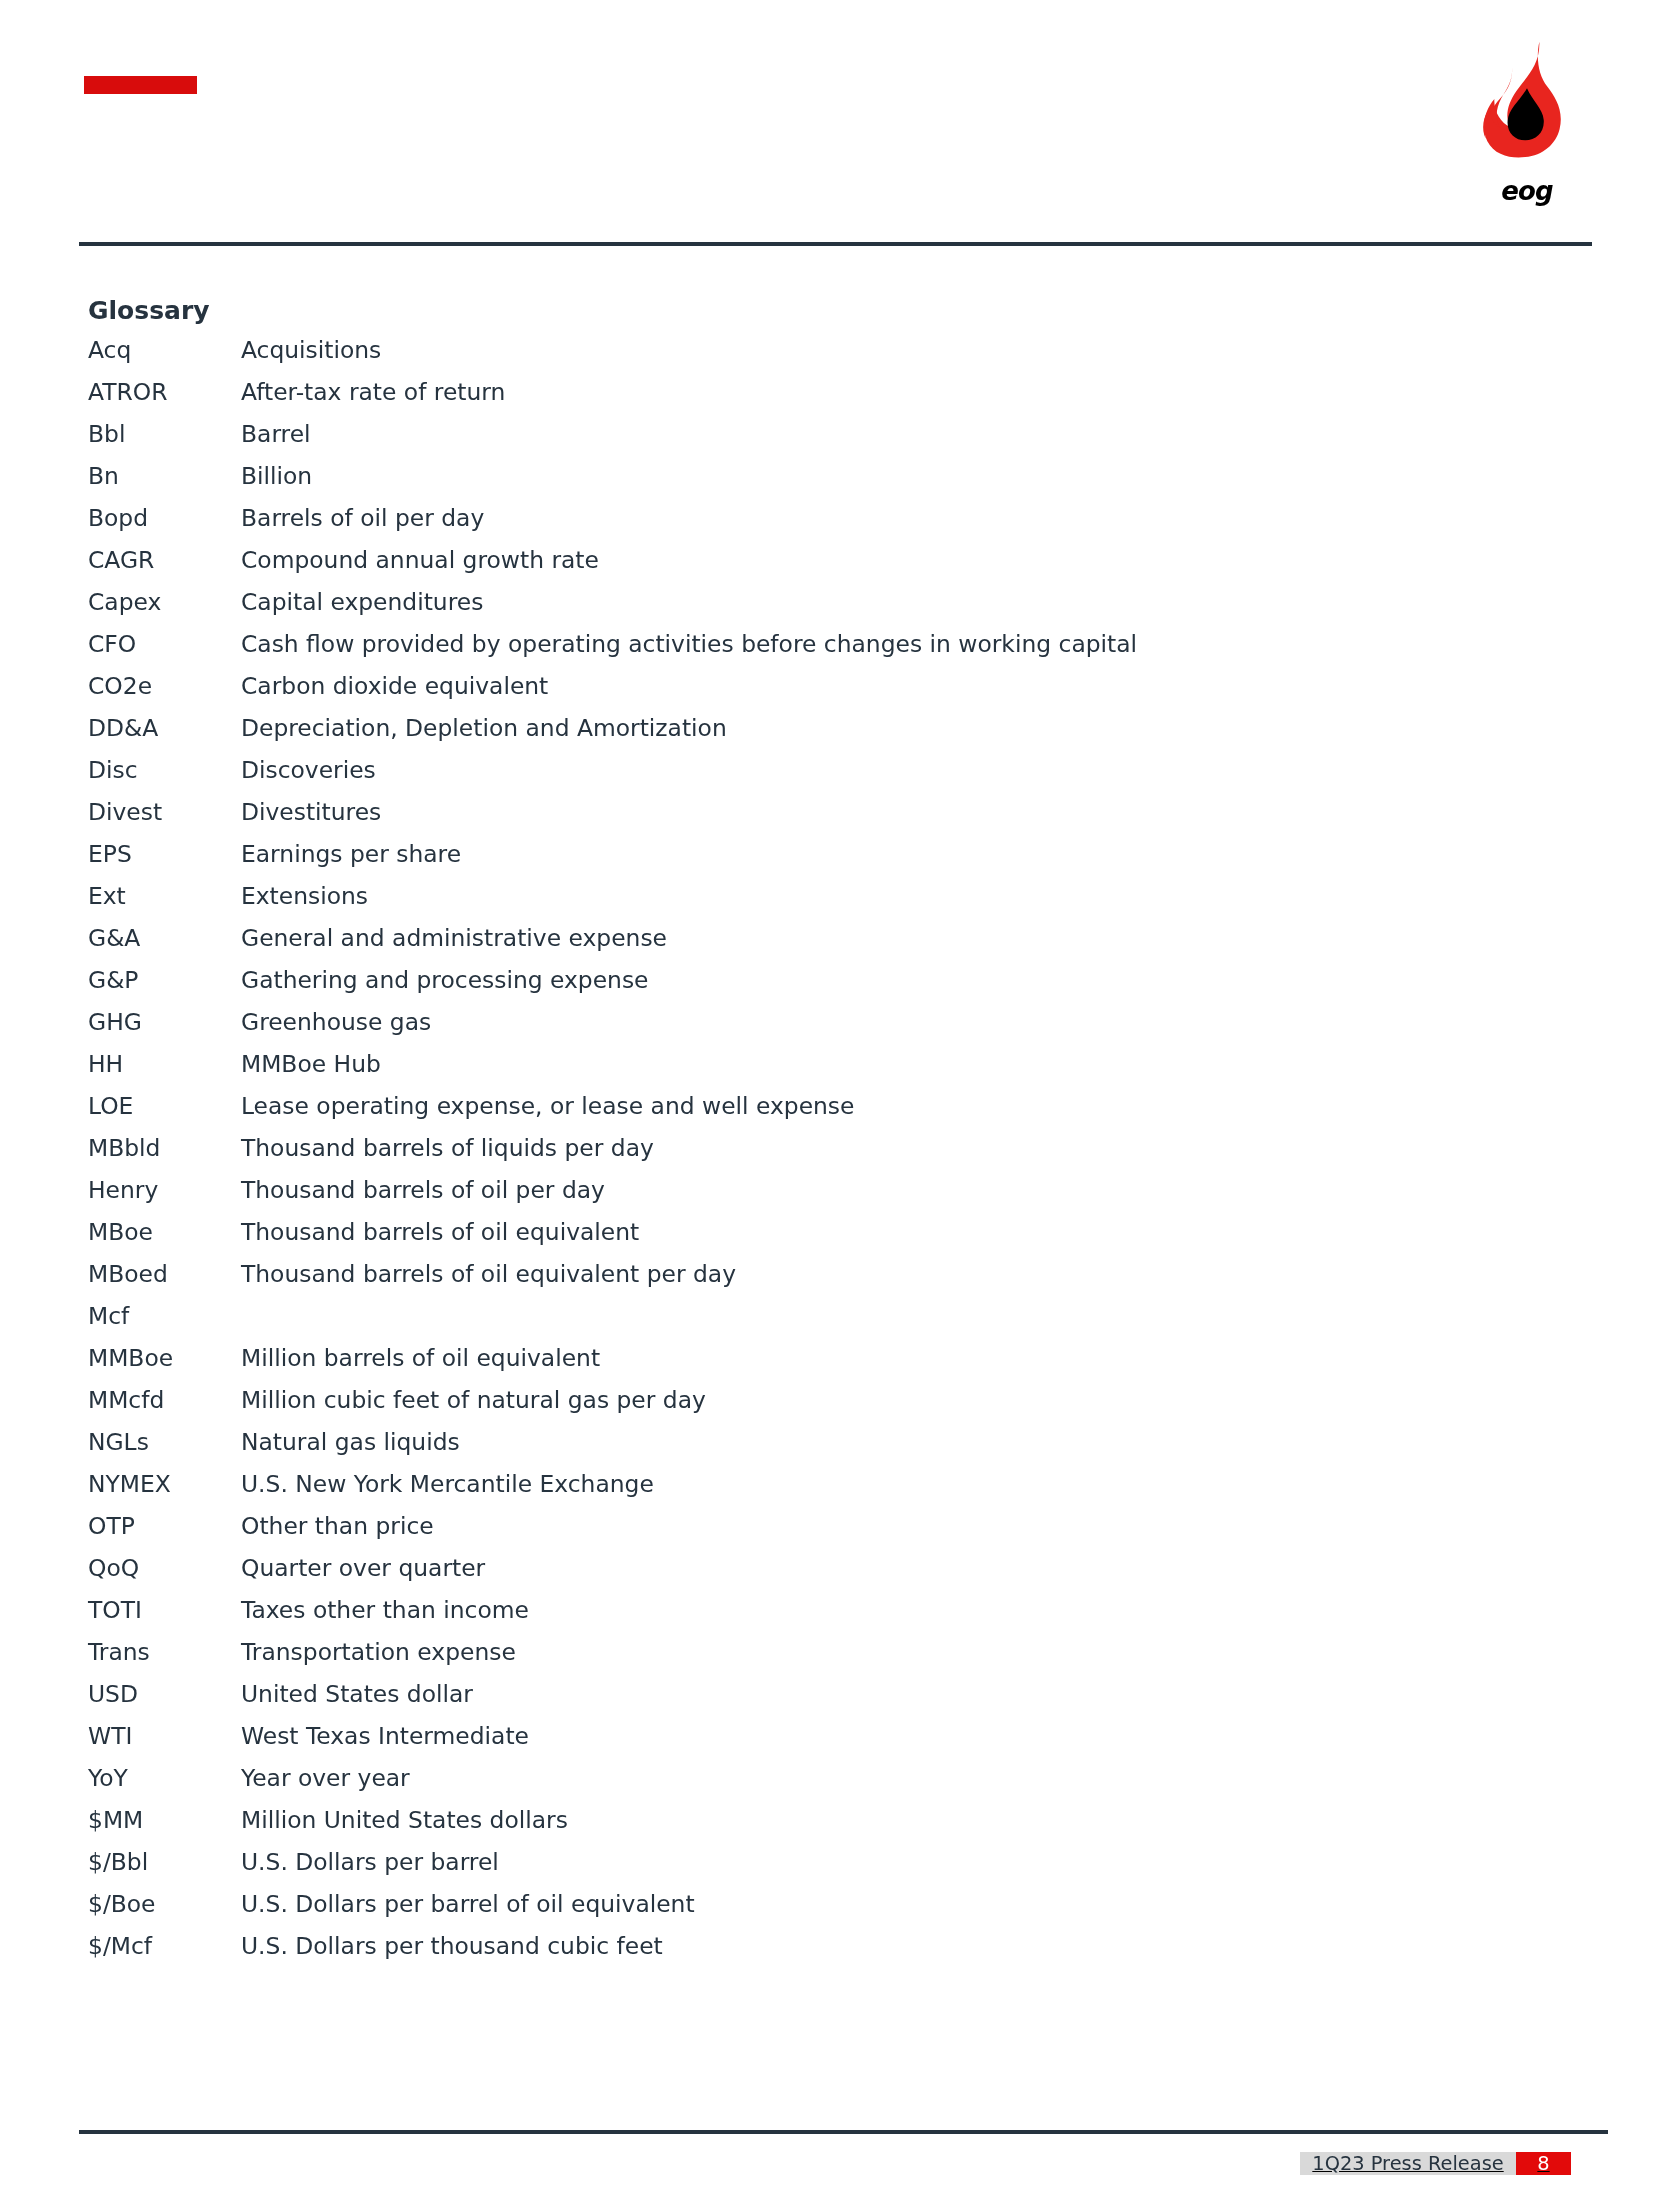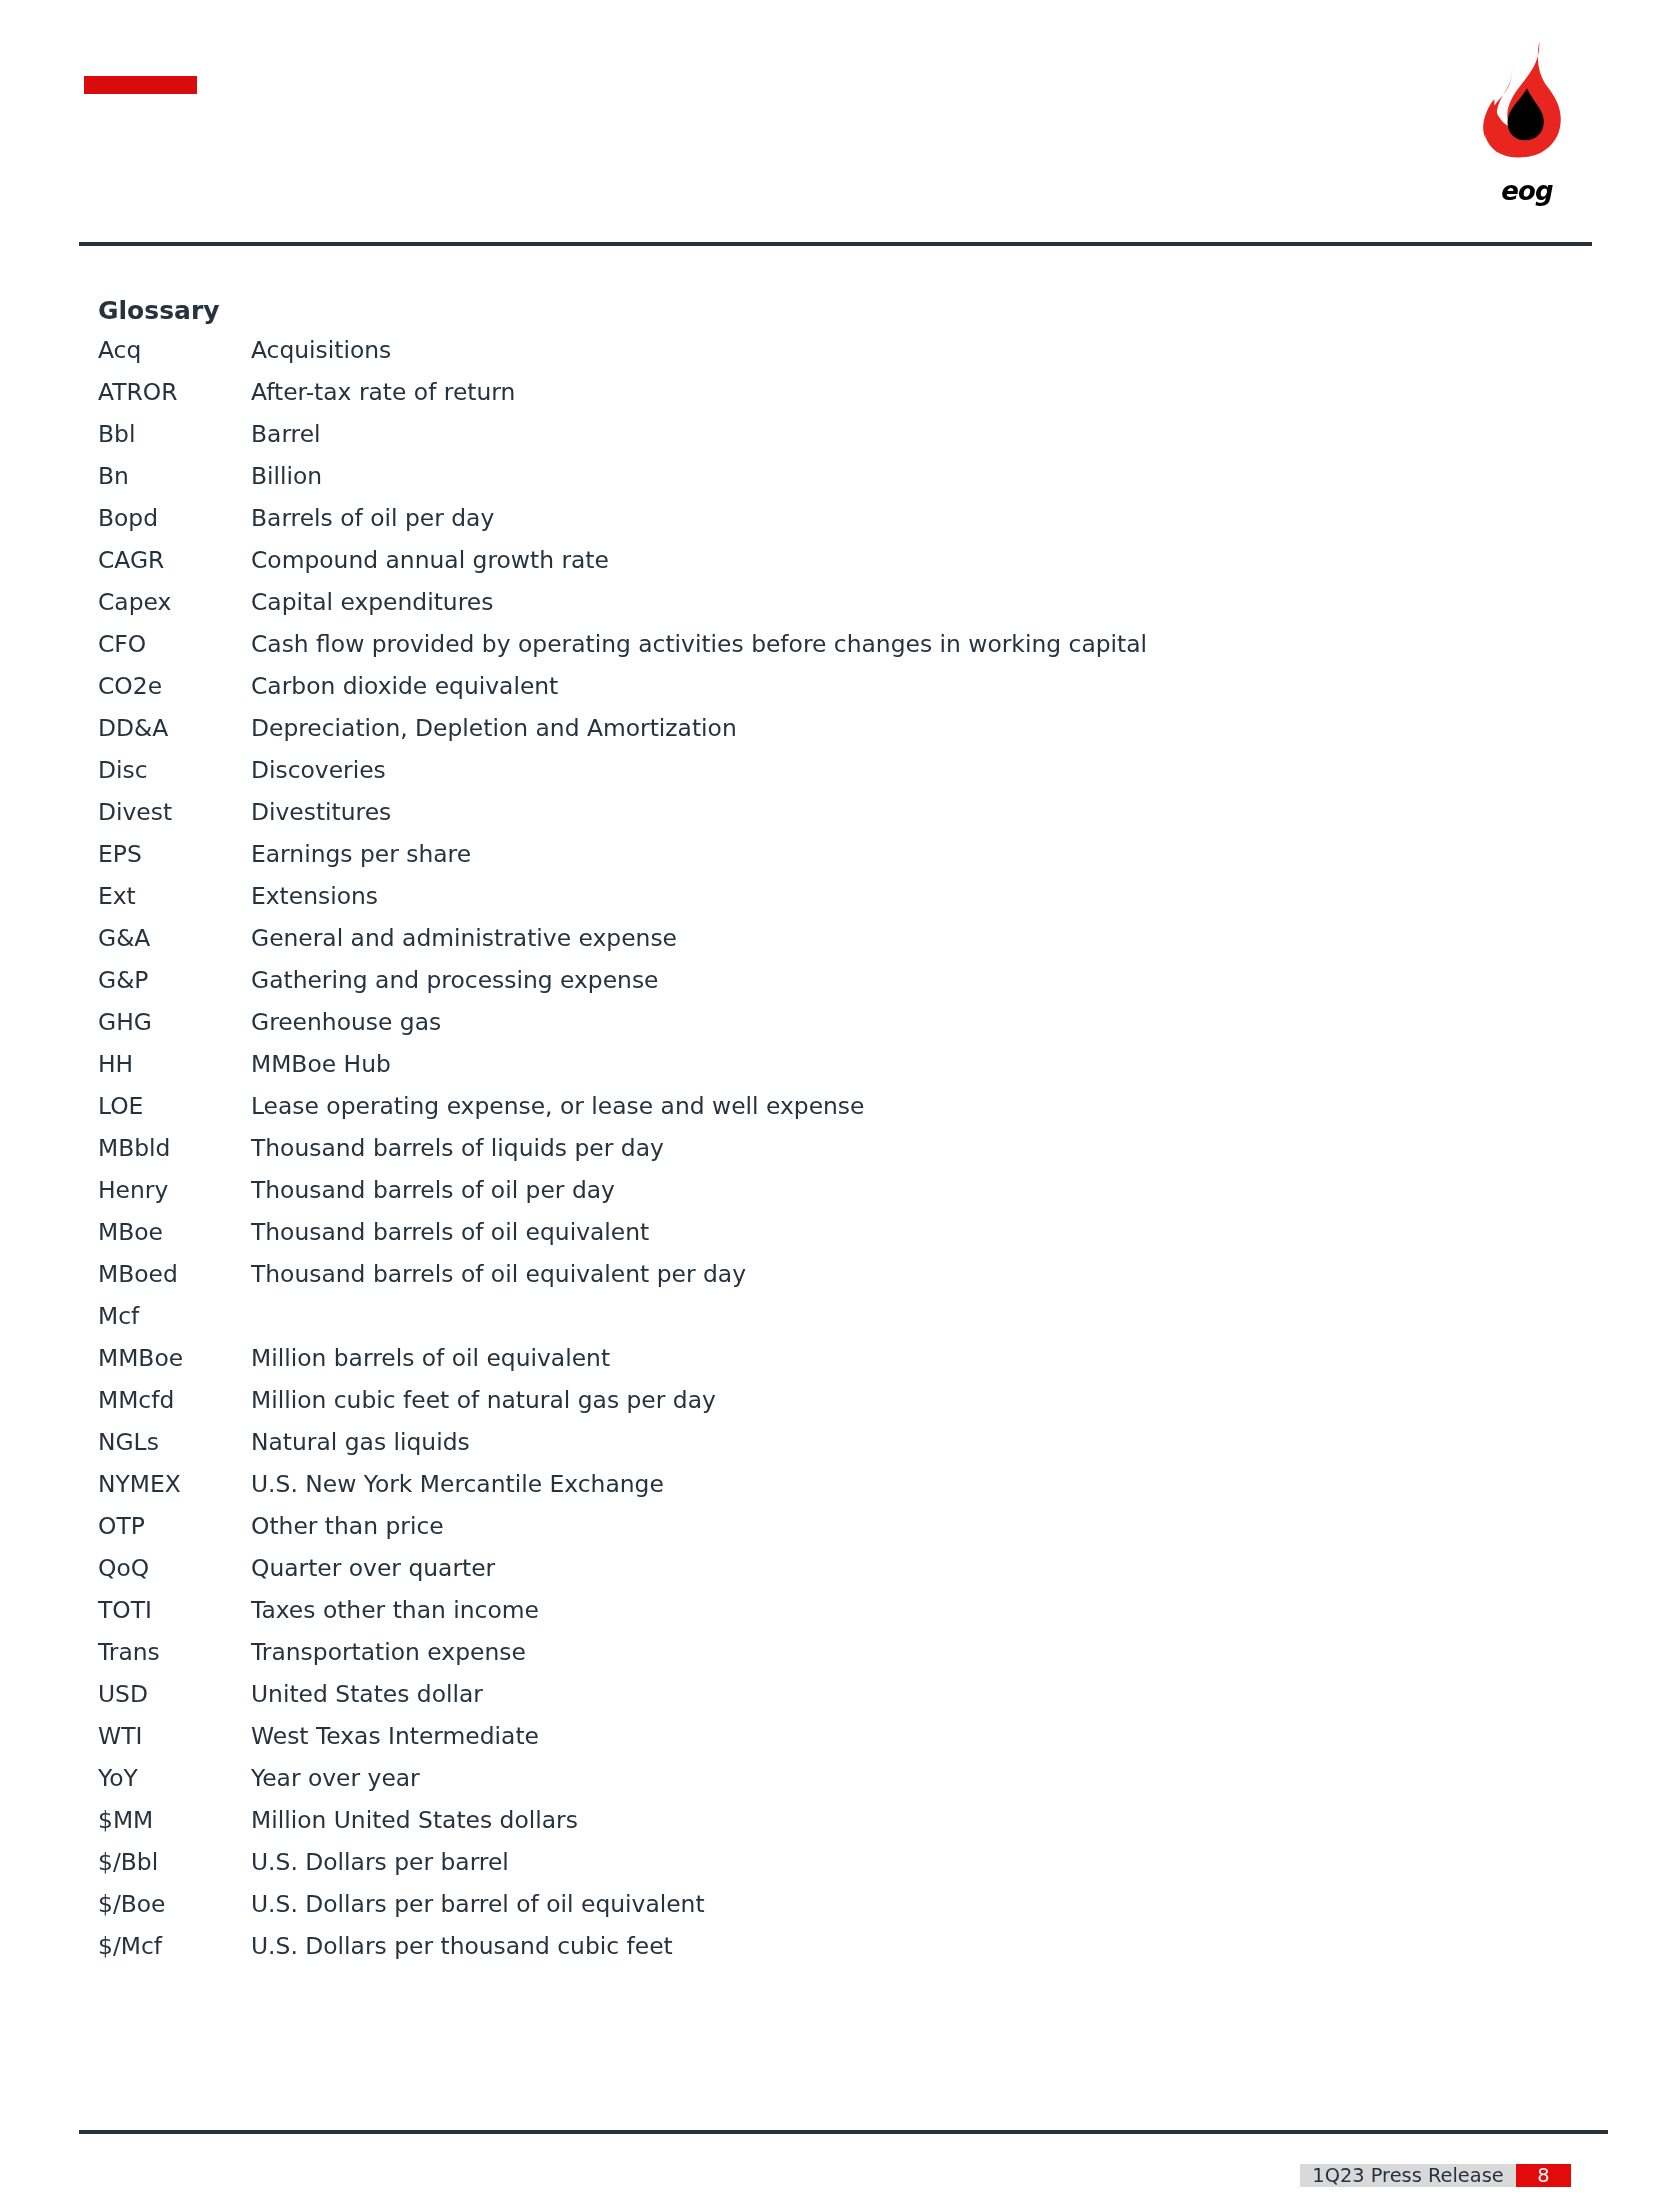--- a/index.html
+++ b/index.html
@@ -70,21 +70,21 @@
   .rule-bottom {
     left: 79px;
     top: 2130px;
     width: 1529px;
     height: 4px;
   }
 
   
   .content {
     position: absolute;
-    left: 98px;
+    left: 88px;
     top: 298px;
     width: 1500px;
   }
   .glossary-title {
     font-family: "DejaVu Sans", sans-serif;
     font-weight: bold;
     font-size: 25px;
     line-height: 1;
     color: #26333f;
     margin: 0 0 6.2px 0;
@@ -116,21 +116,22 @@
     white-space: nowrap;
   }
 
   
   .footer-tag {
     position: absolute;
     top: 2152px;
     right: 107px;
     display: flex;
     height: 46px;
-    align-items: center;
+    align-items: flex-start;
+    text-decoration: underline;
   }
   .footer-label {
     background: #d9d9d9;
     color: #26333f;
     font-family: "DejaVu Sans", sans-serif;
     font-size: 19.4px;
     display: flex;
     align-items: center;
     justify-content: center;
     padding: 0 12.3px;

